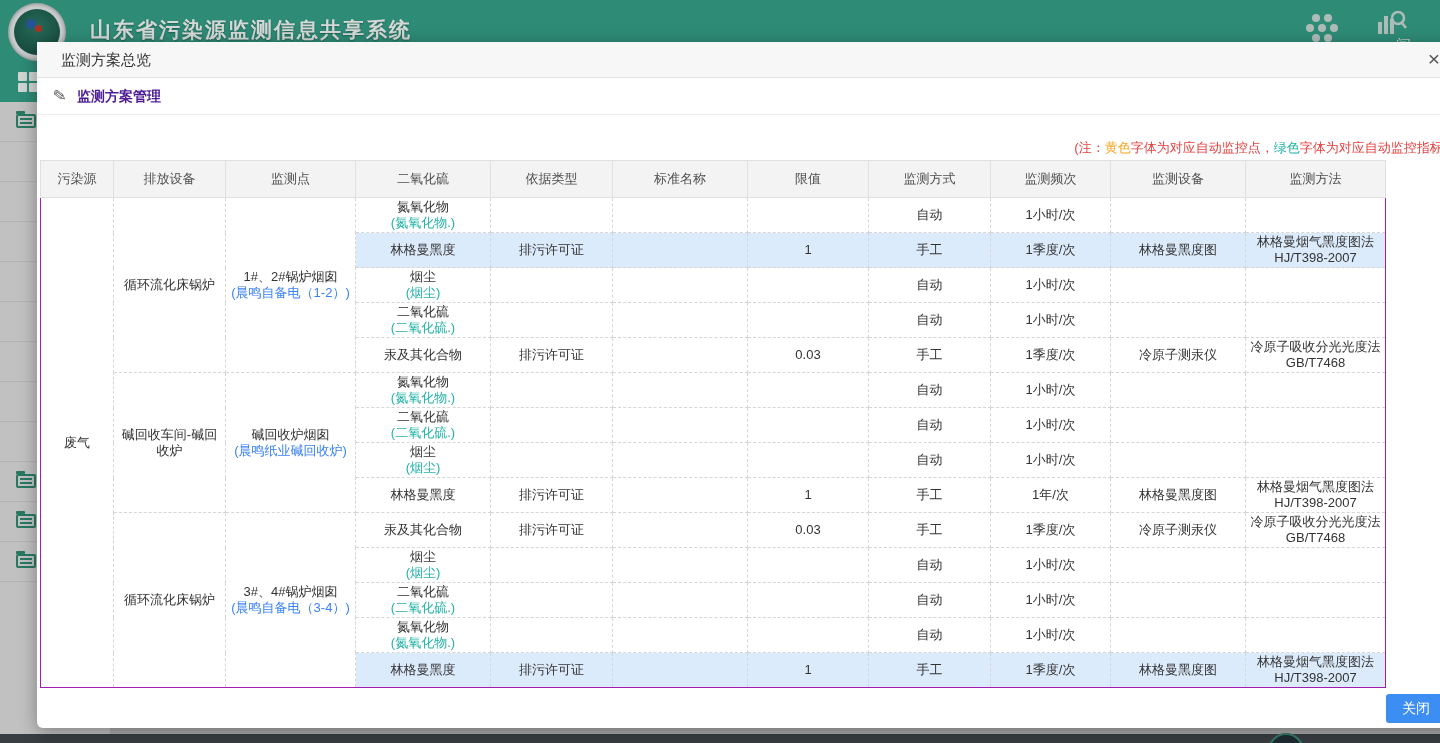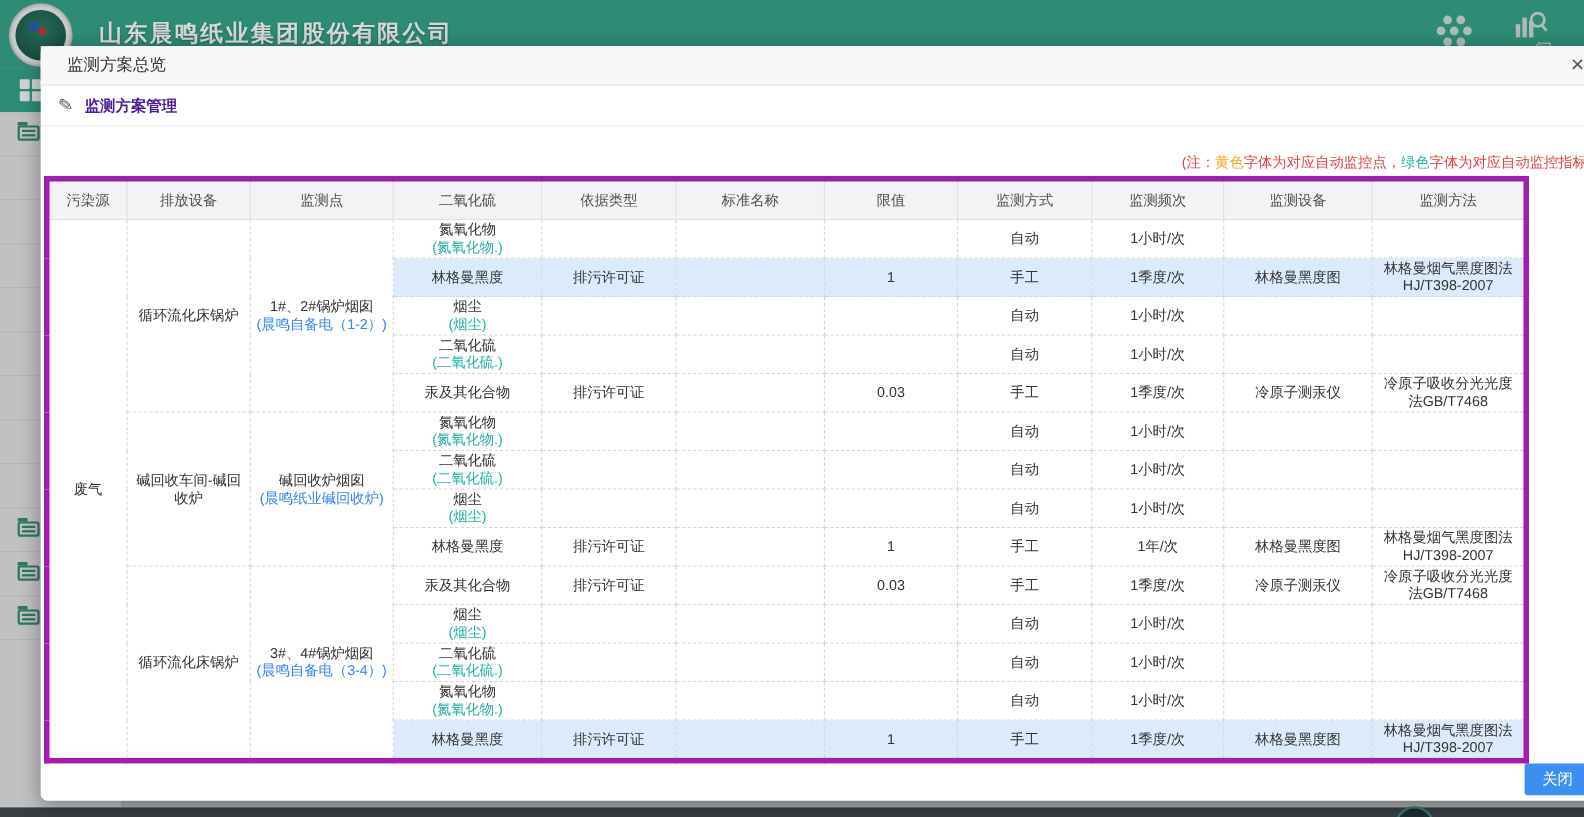--- a/index.html
+++ b/index.html
@@ -70,21 +70,21 @@
   .note-yellow{color:#f5a623}
   .note-green{color:#21b2a6}
 
   
   .m-tablearea{position:relative;flex:none;height:527px}
   table.plan{border-collapse:collapse;table-layout:fixed;margin-left:3px;width:1345px;font-size:13px}
   table.plan th{height:37px;background:#f3f3f3;border:1px solid #e0e0e0;font-weight:normal;color:#4f4f4f;
         text-align:center;font-size:13px}
   table.plan td{height:35px;border:1px dashed #d6d6d6;text-align:center;vertical-align:middle;
         color:#333;line-height:16px;padding:1px 4px;background:#fff}
-  table.plan{border:5px solid #a21caf}
+  table.plan{border:1px solid #a21caf}
   td.c-equip{padding:1px 14px}
   td.c-meth{padding:1px 14px}
   .pt-sub{color:#3b82f6}
   .item-sub{color:#21b2a6}
   tr.hl td{background:#dcebfb}
   .fake-scrollbar{position:absolute;right:1px;top:37px;width:12px;height:490px;background:#fafafa;
         border-left:1px solid #eee}
   .fake-thumb{position:absolute;left:2px;top:6px;width:8px;height:85px;border-radius:4px;background:#b5b5b5}
 
   .m-footer{flex:1;position:relative}
@@ -93,21 +93,21 @@
 </style>
 </head>
 <body>
 
 <div class="top-bar"></div>
 <div class="logo">
   <div class="logo-inner"></div>
   <div class="logo-dot-b"></div>
   <div class="logo-dot-r"></div>
 </div>
-<div class="app-title">山东晨鸣纸业集团股份有限公司</div>
+<div class="app-title">山东省污染源监测信息共享系统</div>
 <span class="dots-cluster"></span>
 <div class="chart-search">
   <svg width="32" height="30" viewBox="0 0 32 30">
     <rect x="2" y="14" width="4" height="12" fill="#c6d6d1"></rect>
     <rect x="8" y="8" width="4" height="18" fill="#c6d6d1"></rect>
     <rect x="14" y="11" width="4" height="15" fill="#c6d6d1"></rect>
     <circle cx="22" cy="10" r="6" fill="none" stroke="#c6d6d1" stroke-width="2.5"></circle>
     <line x1="26" y1="15" x2="30" y2="20" stroke="#c6d6d1" stroke-width="2.5"></line>
   </svg>
 </div>

